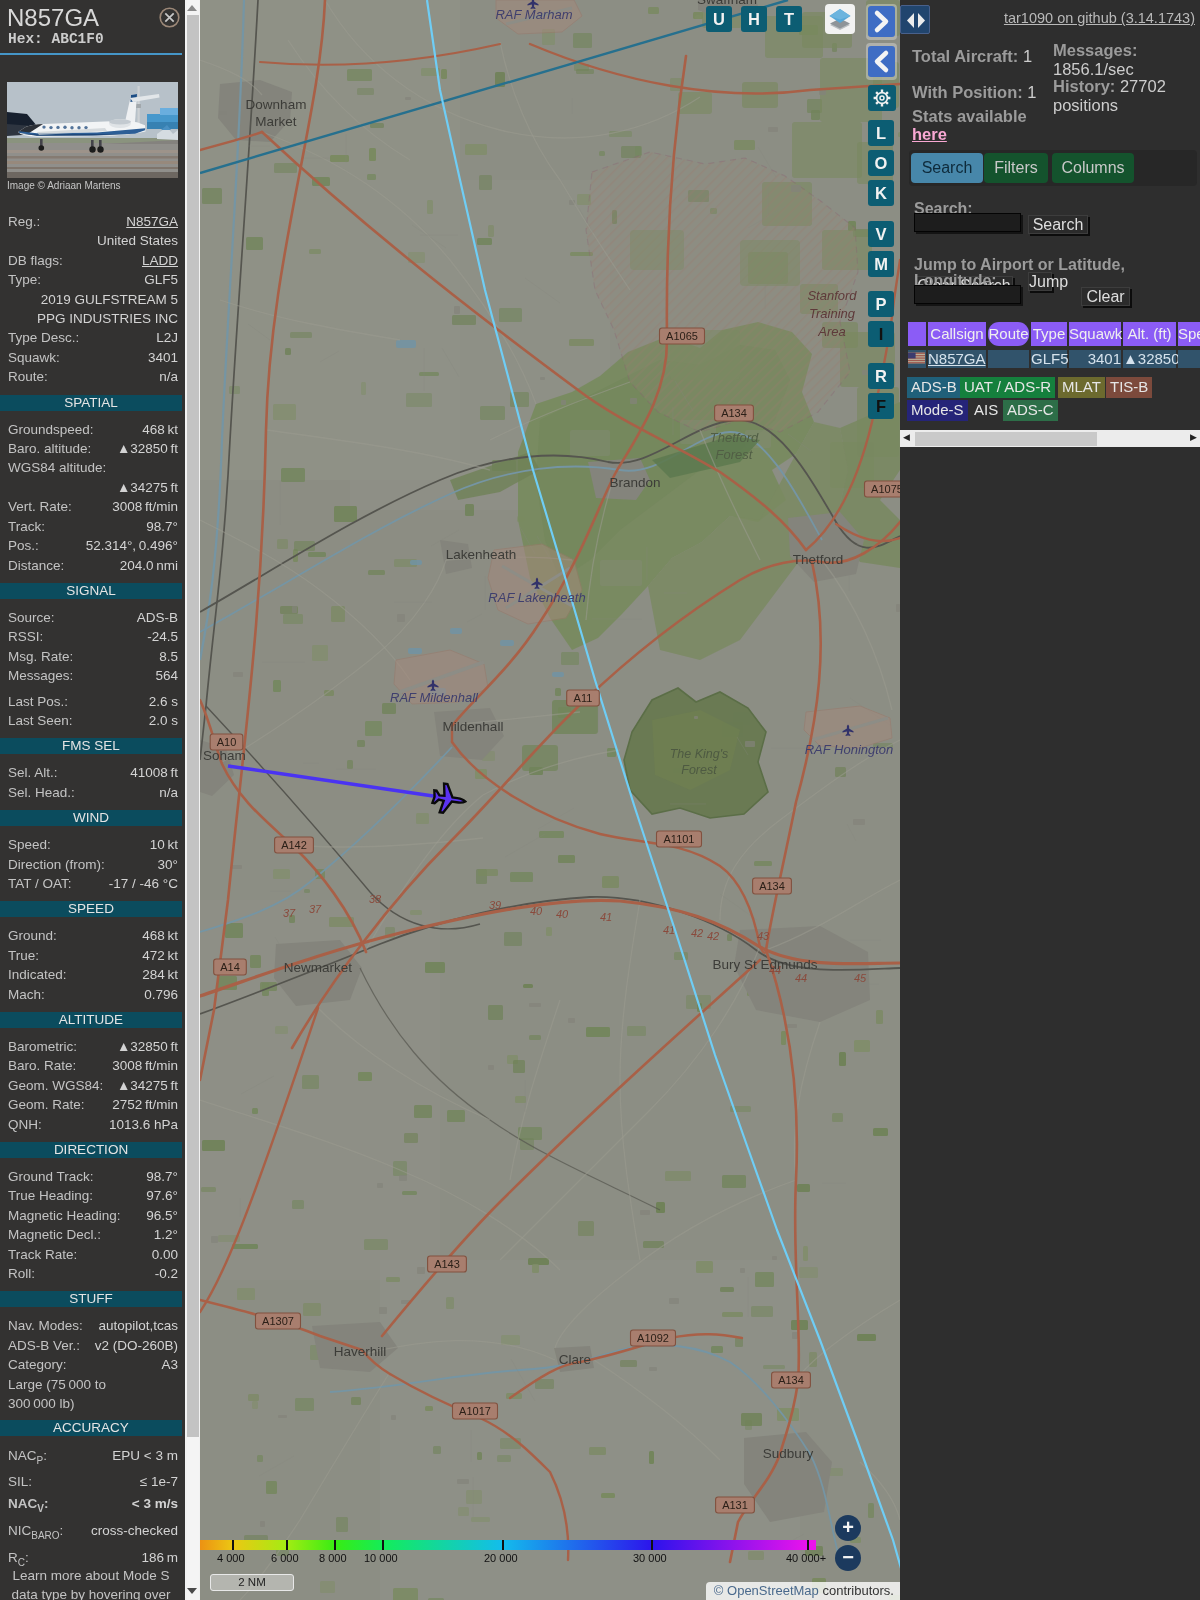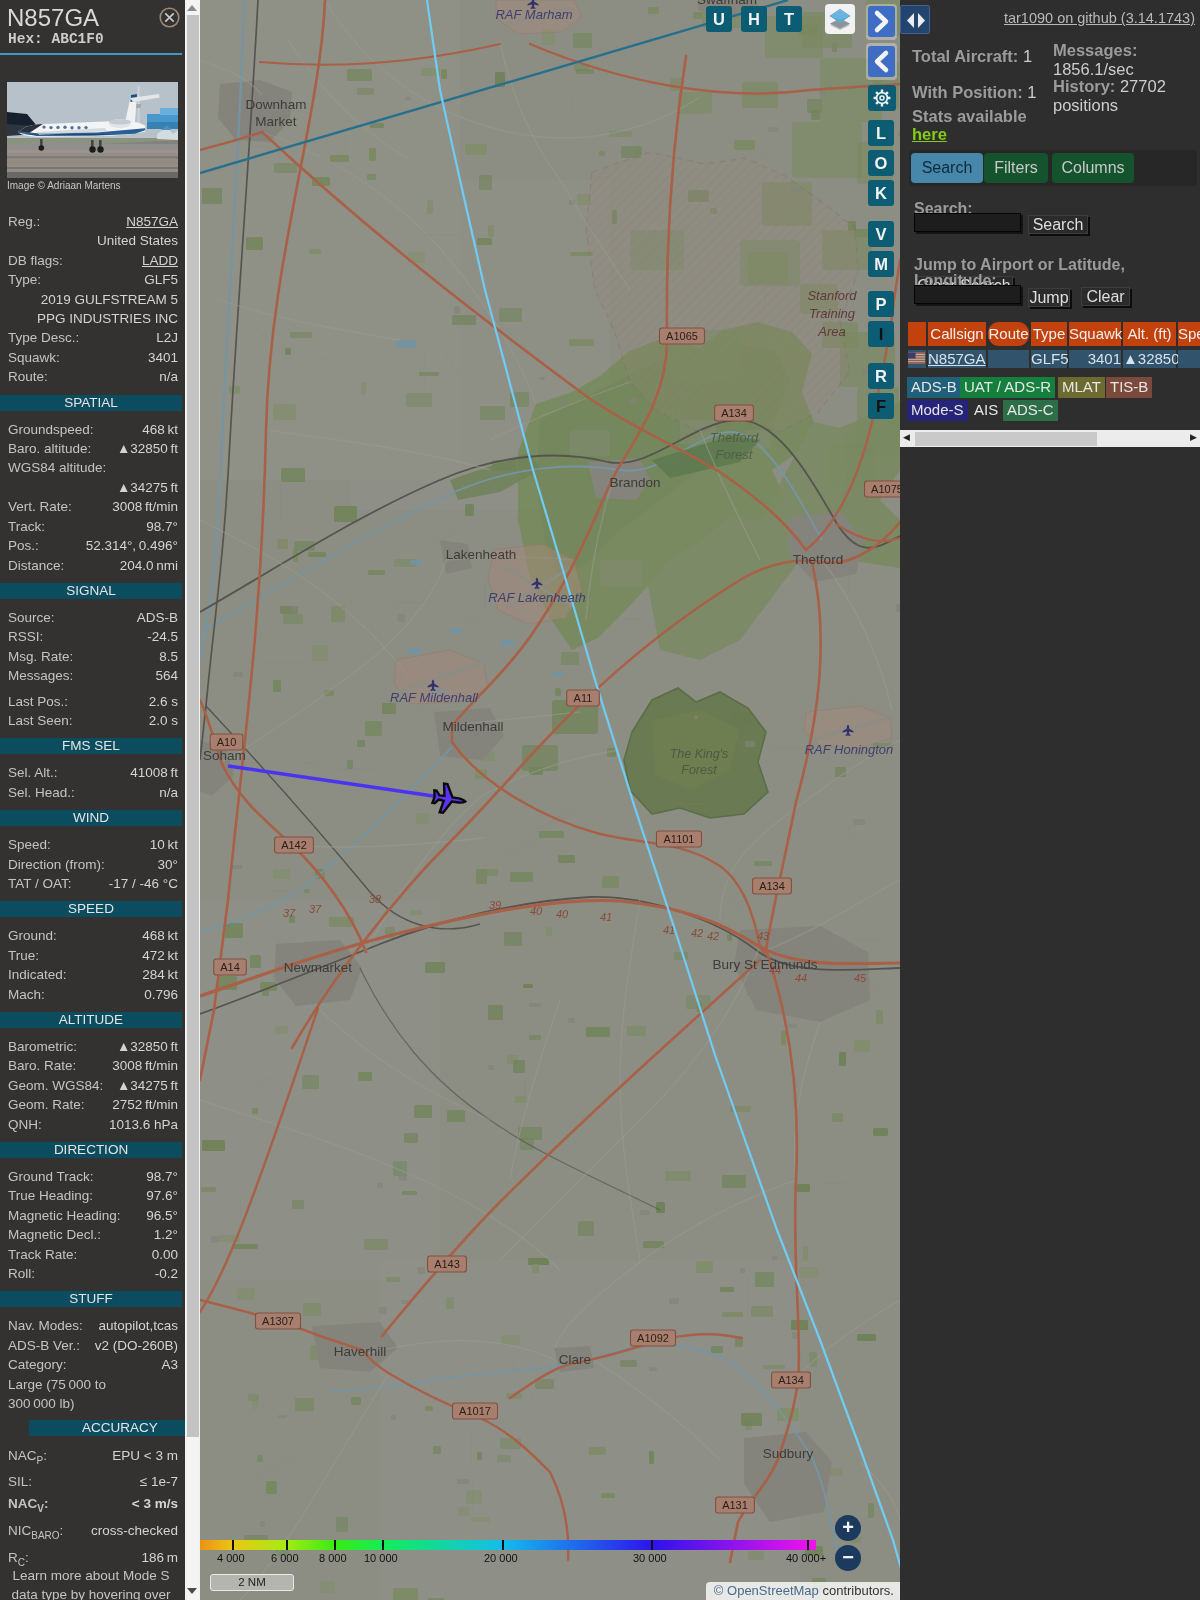--- a/index.html
+++ b/index.html
@@ -62,32 +62,32 @@
   background:#1c3a5e; color:#f5f5f5; font-size:20px; font-weight:bold; text-align:center; line-height:25px; }
 #attrib { position:absolute; right:0; top:1582px; height:18px; background:rgba(255,255,255,0.8);
   font-size:13px; padding:1px 6px 0 8px; border-radius:4px 0 0 0; white-space:nowrap; }
 
 
 #pn-toggle { position:absolute; left:0; top:5px; width:30px; height:29px; background:#21456e;
   border:1px solid #49618c; border-radius:2px; }
 #pn-ghlink { position:absolute; right:5px; top:10px; color:#b9b9b9; font-size:14.5px; text-decoration:underline; }
 .pn-stat { position:absolute; font-size:16.5px; color:#cdcdcd; line-height:18.5px; }
 .pn-stat b { color:#9b9b9b; }
-#pn-here { color:#84cc16; text-decoration:underline; font-weight:bold; }
+#pn-here { color:#f9a8d4; text-decoration:underline; font-weight:bold; }
 #pn-tabs { position:absolute; left:9px; top:150px; width:288px; height:36px; background:#272727; border-radius:4px; }
 #pn-tabs .tab { position:absolute; left:75px; top:3px; height:30px; background:#14532d; border-radius:4px;
   color:#c9c9c9; font-size:16px; text-align:center; line-height:30px; }
 #pn-tabs .tab.active { left:2px; width:72px; background:#4787aa; color:#0e2a3a; }
 .pn-lbl { position:absolute; font-size:16px; font-weight:bold; color:#9b9b9b; }
 .pn-input { position:absolute; width:107px; height:19px; background:#1d1d1d; border:1px solid #040404;
   box-shadow:2px 2px 0 rgba(0,0,0,0.55); }
 .btn95 { position:absolute; height:19px; background:#2b2b2b; border:1px solid #3d3d3d;
   box-shadow:2px 2px 0 #0c0c0c; color:#dedede; font-size:16px; text-align:center; line-height:18px; }
 #pn-table { position:absolute; left:0; top:322px; width:300px; height:45px; font-size:15px; }
-#pn-table .th { position:absolute; top:0; height:24px; background:#c2410c; color:#efefef;
+#pn-table .th { position:absolute; top:0; height:24px; background:#8b5cf6; color:#efefef;
   text-align:center; line-height:24px; }
 #pn-table .td { position:absolute; height:18px; background:#31536b; color:#d5e2ec;
   font-size:15px; line-height:17px; }
 .chip { position:absolute; height:21px; padding:0 4px; font-size:15px; line-height:20px; color:#e6e6e6; }
 #pn-hscroll { position:absolute; left:0; top:430px; width:300px; height:17px; background:#ececec; }
 #pn-hscroll .hthumb { position:absolute; left:15px; top:1.5px; width:182px; height:14px; background:#c9c9c9; }
 #pn-hscroll .harrow { position:absolute; top:2px; font-size:9px; color:#222; }
 
 </style>
 </head>
@@ -333,21 +333,21 @@
     <div class="srow">
           <span class="lab">Category:</span>
           <span class="val">A3</span>
         </div>
     <div class="srow">
           <span class="lab">Large (75 000 to</span>
         </div>
     <div class="srow">
           <span class="lab">300 000 lb)</span>
         </div>
-    <div class="sh" style="margin-top:6px;margin-left:29px;">ACCURACY</div>
+    <div class="sh" style="margin-top:6px;">ACCURACY</div>
     <div class="srow" style="line-height:22px;">
           <span class="lab">NAC<sub class="ss">P</sub>:</span>
           <span class="val">EPU &lt; 3 m</span>
         </div>
     <div class="srow" style="line-height:22px;">
           <span class="lab">SIL:</span>
           <span class="val">≤ 1e-7</span>
         </div>
     <div class="srow" style="line-height:22px;font-weight:bold;">
           <span class="lab">NAC<sub class="ss">V</sub>:</span>
@@ -1050,21 +1050,21 @@
   <div class="tab" style="left:143px; width:82px;">Columns</div>
 </div>
 
 <div class="pn-lbl" style="left:14px; top:200px;">Search:</div>
 <div class="pn-input" style="left:14px; top:213px;"></div>
 <div class="btn95" style="left:128px; top:215px; width:60px;">Search</div>
 <div class="btn95" style="left:15px; top:236px; width:98px;margin-top:40px;">Clear Search</div>
 <div class="pn-lbl" style="left:14px; top:256px;">Jump to Airport or Latitude,</div>
 <div class="pn-lbl" style="left:14px; top:272px;">Longitude:</div>
 <div class="pn-input" style="left:14px; top:285px;"></div>
-<div class="btn95" style="left:128px; top:288px; width:42px;">Jump</div>
+<div class="btn95" style="left:128px; top:272px; width:24px;">Jump</div>
 <div class="btn95" style="left:181px; top:287px; width:49px;">Clear</div>
 
 <div id="pn-table">
   <div class="th" style="left:8px; width:18px;"></div>
   <div class="th" style="left:28px; width:58px;">Callsign</div>
   <div class="th" style="left:88px; width:41px;border-radius:11px;">Route</div>
   <div class="th" style="left:131px; width:36px;">Type</div>
   <div class="th" style="left:169px; width:52px;">Squawk</div>
   <div class="th" style="left:223px; width:53px;">Alt. (ft)</div>
   <div class="th" style="left:278px; width:22px;">Spe</div>

